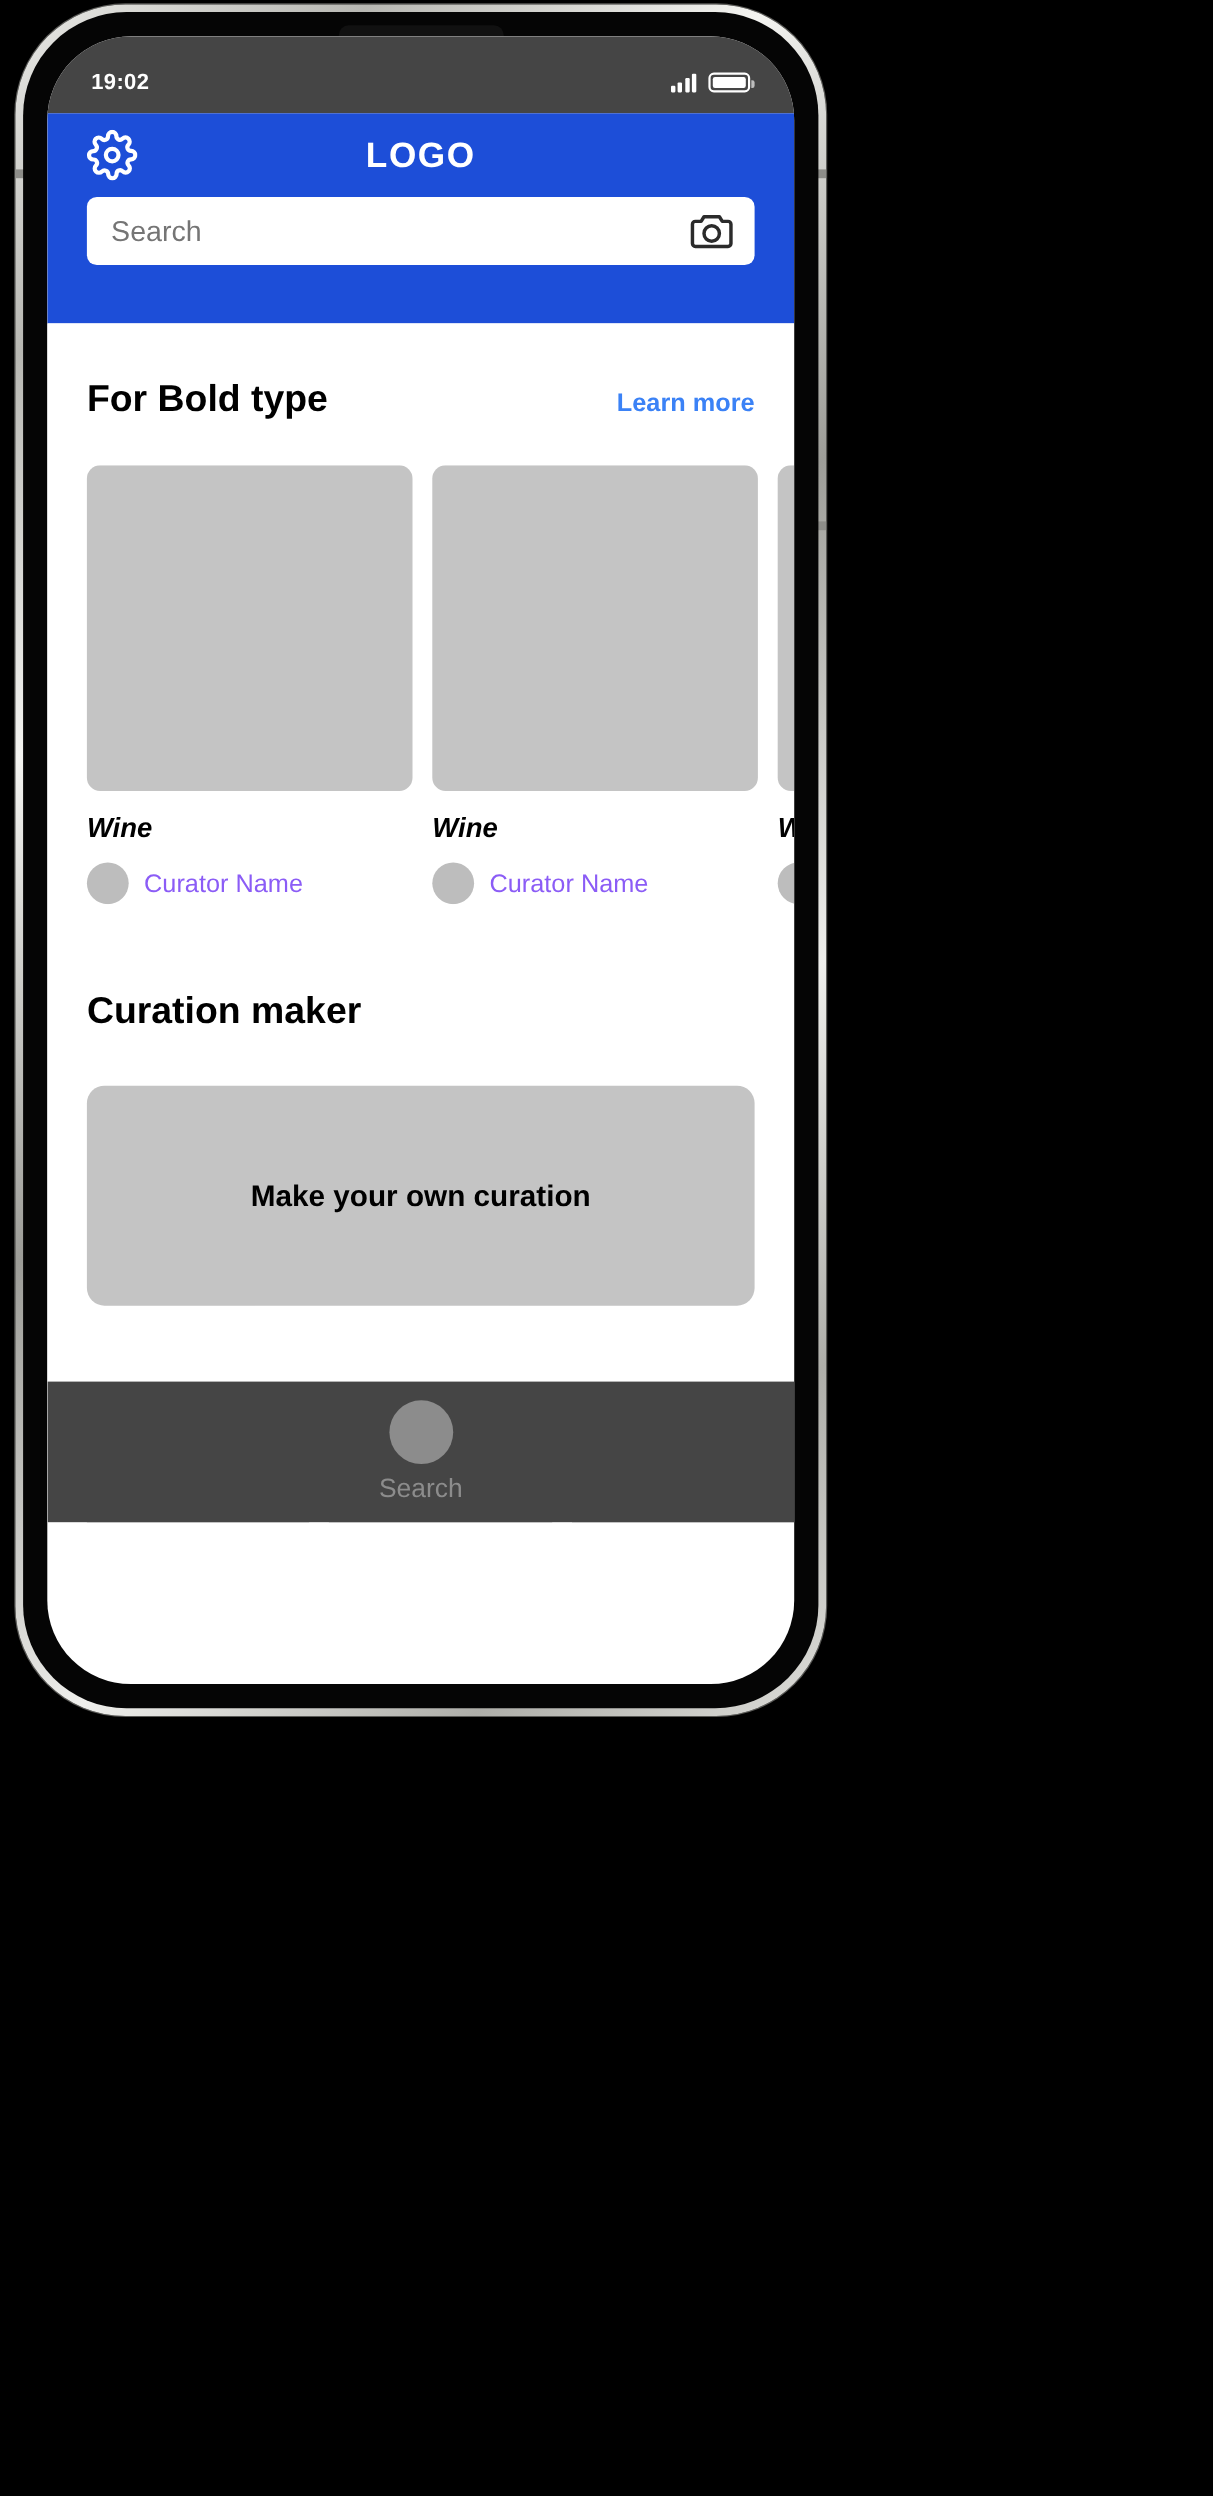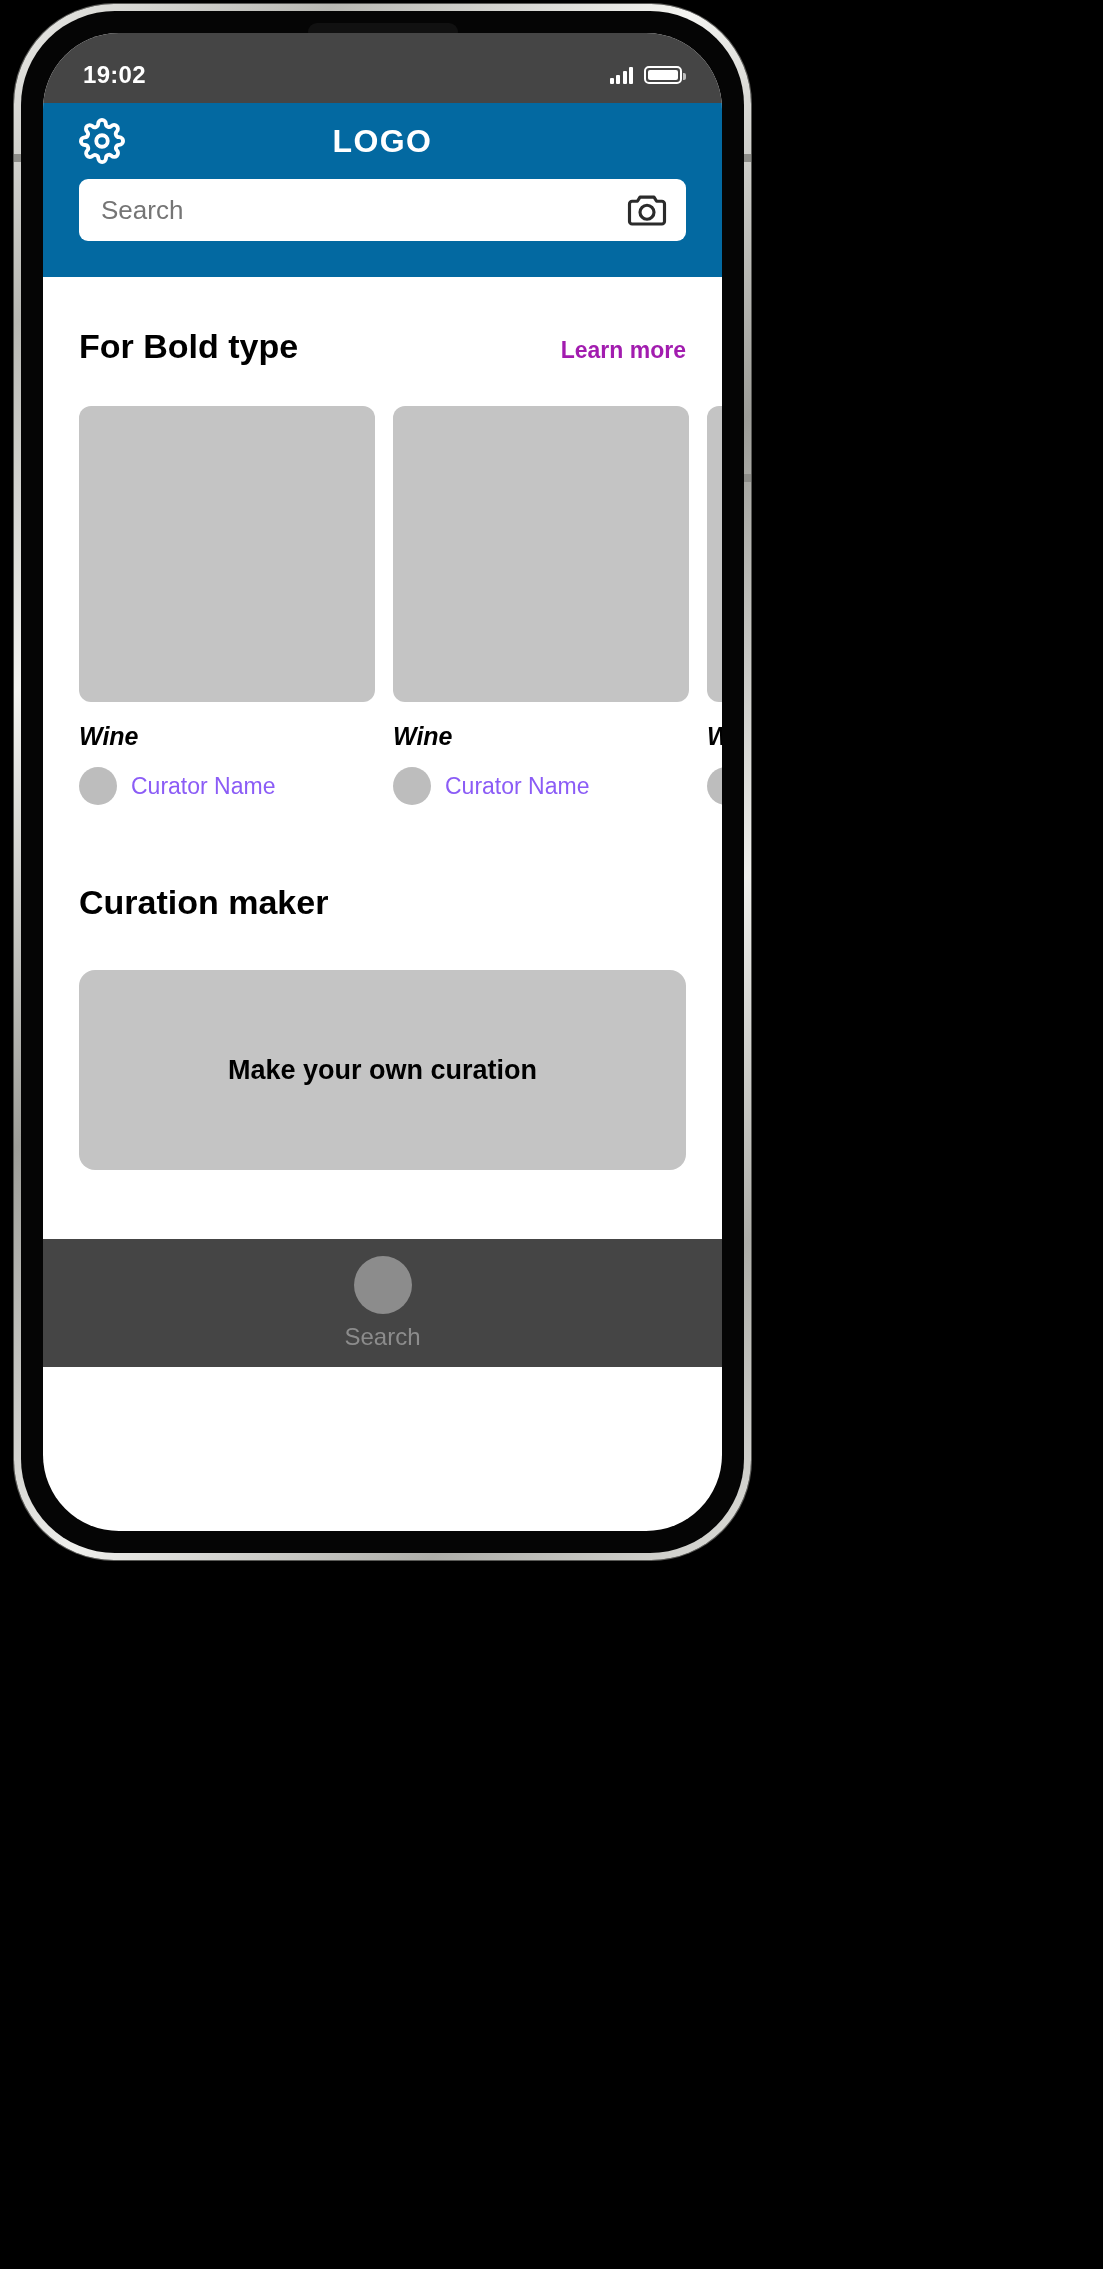--- a/index.html
+++ b/index.html
@@ -75,21 +75,21 @@
   .statusbar {
     height: 70px;
     background: #454545;
     display: flex;
     align-items: center;
     justify-content: space-between;
     padding: 14px 40px 0 40px;
   }
   .status-time {
     color: #ffffff;
-    font-size: 24px;
+    font-size: 20px;
     font-weight: bold;
     letter-spacing: 0.3px;
   }
   .status-icons { display: flex; align-items: center; gap: 11px; }
   .signal { display: flex; align-items: flex-end; gap: 2.5px; height: 17px; }
   .signal i { width: 4px; background: #ffffff; border-radius: 1px; display: block; }
   .signal i:nth-child(1) { height: 6px; }
   .signal i:nth-child(2) { height: 9px; }
   .signal i:nth-child(3) { height: 13px; }
   .signal i:nth-child(4) { height: 17px; }
@@ -105,22 +105,22 @@
     position: absolute;
     right: -6px; top: 5px;
     width: 3px; height: 7px;
     background: #bdbdbd;
     border-radius: 0 2px 2px 0;
   }
   .battery .fill { height: 100%; background: #ffffff; border-radius: 2px; }
 
   
   .app-header {
-    background: #0369a1;
-    padding: 0 36px 36px 36px;
+    background: #1d4ed8;
+    padding: 0 36px 53px 36px;
   }
   .header-row {
     height: 76px;
     display: flex;
     align-items: center;
     position: relative;
   }
   .gear-icon { width: 46px; height: 46px; display: block; }
   .logo-text {
     position: absolute;
@@ -164,21 +164,21 @@
     padding-bottom: 40px;
   }
   .section-title {
     font-size: 34px;
     font-weight: bold;
     color: #000000;
   }
   .section-action {
     font-size: 23px;
     font-weight: bold;
-    color: #a21caf;
+    color: #3b82f6;
   }
 
   .hscroll {
     display: flex;
     gap: 18px;
     padding-left: 36px;
     overflow: hidden;
   }
   .card { flex: 0 0 auto; width: 296px; }
   .card-thumb {

